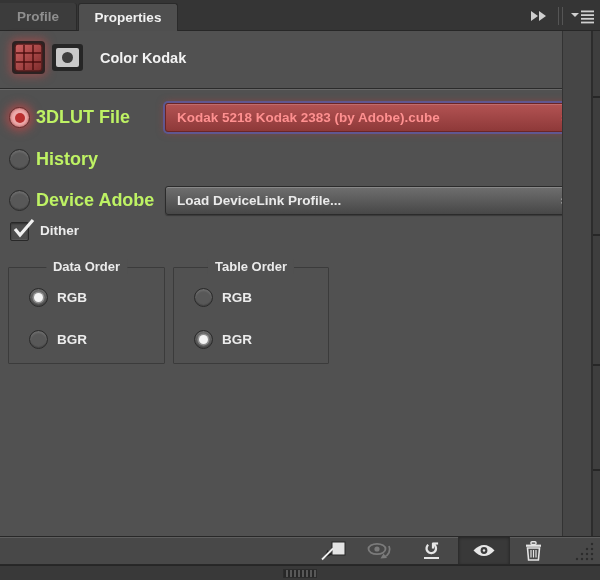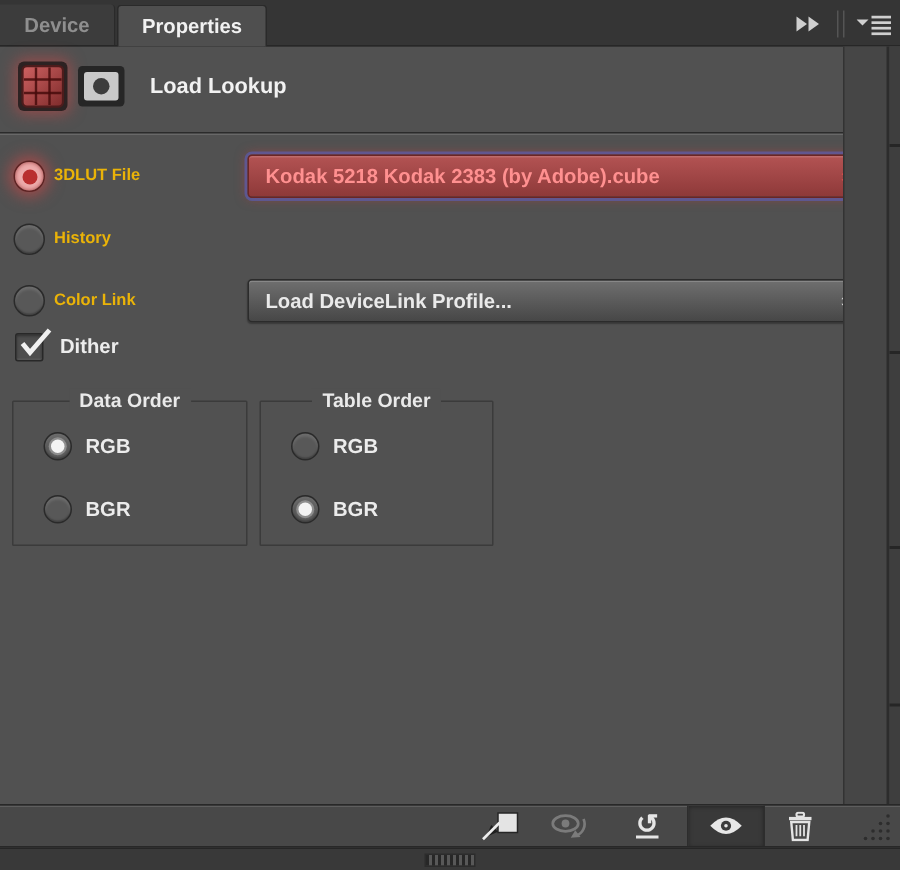--- a/index.html
+++ b/index.html
@@ -27,22 +27,22 @@
               border-radius:3px; display:flex; align-items:center; justify-content:center; }
   .mask-inner{ width:23px; height:19px; background:#c9c9c9; border-radius:2px;
                display:flex; align-items:center; justify-content:center; }
   .mask-dot{ width:11px; height:11px; border-radius:50%; background:#3d3d3d; }
   .header-title{ position:absolute; left:100px; top:45px; height:26px; line-height:26px;
                  font-size:14.5px; font-weight:700; color:#f2f2f2; }
   .header-divider{ position:absolute; top:88px; left:0; right:0; height:2px; background:#2b2b2b;
                    border-bottom:1px solid #686868; }
 
   
-  .row-label{ position:absolute; left:36px; height:30px; line-height:30px; font-size:11px;
-              font-weight:600; color:#eab308; }
+  .row-label{ position:absolute; left:36px; height:30px; line-height:30px; font-size:18px;
+              font-weight:600; color:#bef264; }
   .radio{ position:absolute; left:9px; width:21px; height:21px; border-radius:50%; background:#585858;
           border:1px solid #2a2a2a; display:flex; align-items:center; justify-content:center;
           box-shadow:inset 0 2px 2px rgba(255,255,255,.12), inset 0 -1px 1px rgba(0,0,0,.25); }
   .radio .dot{ display:none; }
   .radio.sel-red{ background:#edabab; border-color:#5d2323;
           box-shadow:0 0 10px 3px rgba(230,70,70,.55), inset 0 0 3px rgba(130,25,25,.7); }
   .radio.sel-red .dot{ display:block; width:10px; height:10px; border-radius:50%; background:#b92f2f; }
 
   .select{ position:absolute; left:143px; width:414px; height:29px; border-radius:3px;
            border:1px solid #2b2b2b; background:linear-gradient(#6f6f6f,#474747);
@@ -106,21 +106,21 @@
                  border-top:1px solid #262626; }
   .bottom-grip{ position:absolute; left:283px; top:3px; width:34px; height:9px; border:1px solid #2c2c2c;
                 background:repeating-linear-gradient(90deg,#272727 0 2px,#585858 2px 4px); }
 </style>
 </head>
 <body>
 
 <div class="panel">
 
   <div class="tabbar">
-    <div class="tab tab-history">Device</div>
+    <div class="tab tab-history">Profile</div>
     <div class="tab tab-properties">Properties</div>
     <div class="tab-controls">
       <svg width="22" height="14" viewBox="0 0 22 14">
         <polygon points="3,2 10,7 3,12" fill="#cfcfcf"></polygon>
         <polygon points="11,2 18,7 11,12" fill="#cfcfcf"></polygon>
       </svg>
       <div class="tab-sep"></div>
       <svg width="24" height="16" viewBox="0 0 24 16">
         <polygon points="0,5 8,5 4,9" fill="#cfcfcf"></polygon>
         <rect x="10" y="2.5" width="13" height="1.8" fill="#cfcfcf"></rect>
@@ -144,40 +144,40 @@
       <line x1="19" y1="2" x2="19" y2="27" stroke="rgba(70,12,12,.85)" stroke-width="1.6"></line>
       <line x1="2" y1="10" x2="27" y2="10" stroke="rgba(70,12,12,.85)" stroke-width="1.6"></line>
       <line x1="2" y1="19" x2="27" y2="19" stroke="rgba(70,12,12,.85)" stroke-width="1.6"></line>
     </svg>
   </div>
   <div class="mask-icon">
     <div class="mask-inner">
         <div class="mask-dot"></div>
       </div>
   </div>
-  <div class="header-title">Load Lookup</div>
+  <div class="header-title">Color Kodak</div>
   <div class="header-divider"></div>
 
   <div class="radio sel-red" style="top:107px">
       <span class="dot"></span>
     </div>
   <div class="row-label" style="top:102px">3DLUT File</div>
   <div class="select red" style="top:103px">
     <span>Kodak 5218 Kodak 2383 (by Adobe).cube</span>
     <span class="spin">
         <i class="up"></i>
         <i class="down"></i>
       </span>
   </div>
 
   <div class="radio" style="top:149px"></div>
   <div class="row-label" style="top:144px">History</div>
 
   <div class="radio" style="top:190px"></div>
-  <div class="row-label" style="top:185px">Color Link</div>
+  <div class="row-label" style="top:185px">Device Adobe</div>
   <div class="select" style="top:186px">
     <span>Load DeviceLink Profile...</span>
     <span class="spin">
         <i class="up"></i>
         <i class="down"></i>
       </span>
   </div>
 
   <div class="checkbox checked">
     <svg width="26" height="26" viewBox="0 0 26 26">

